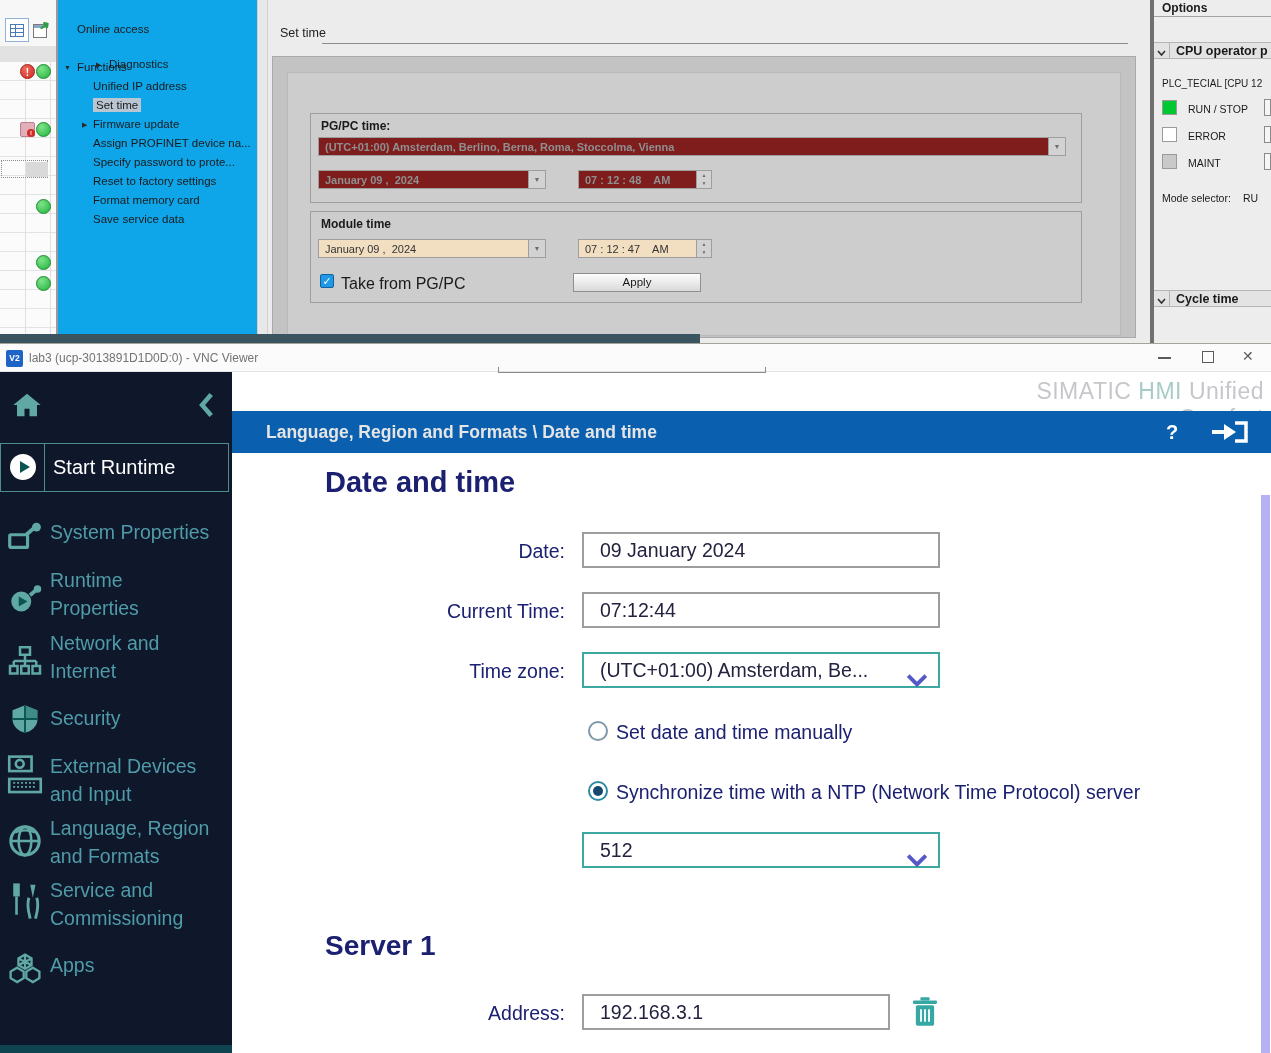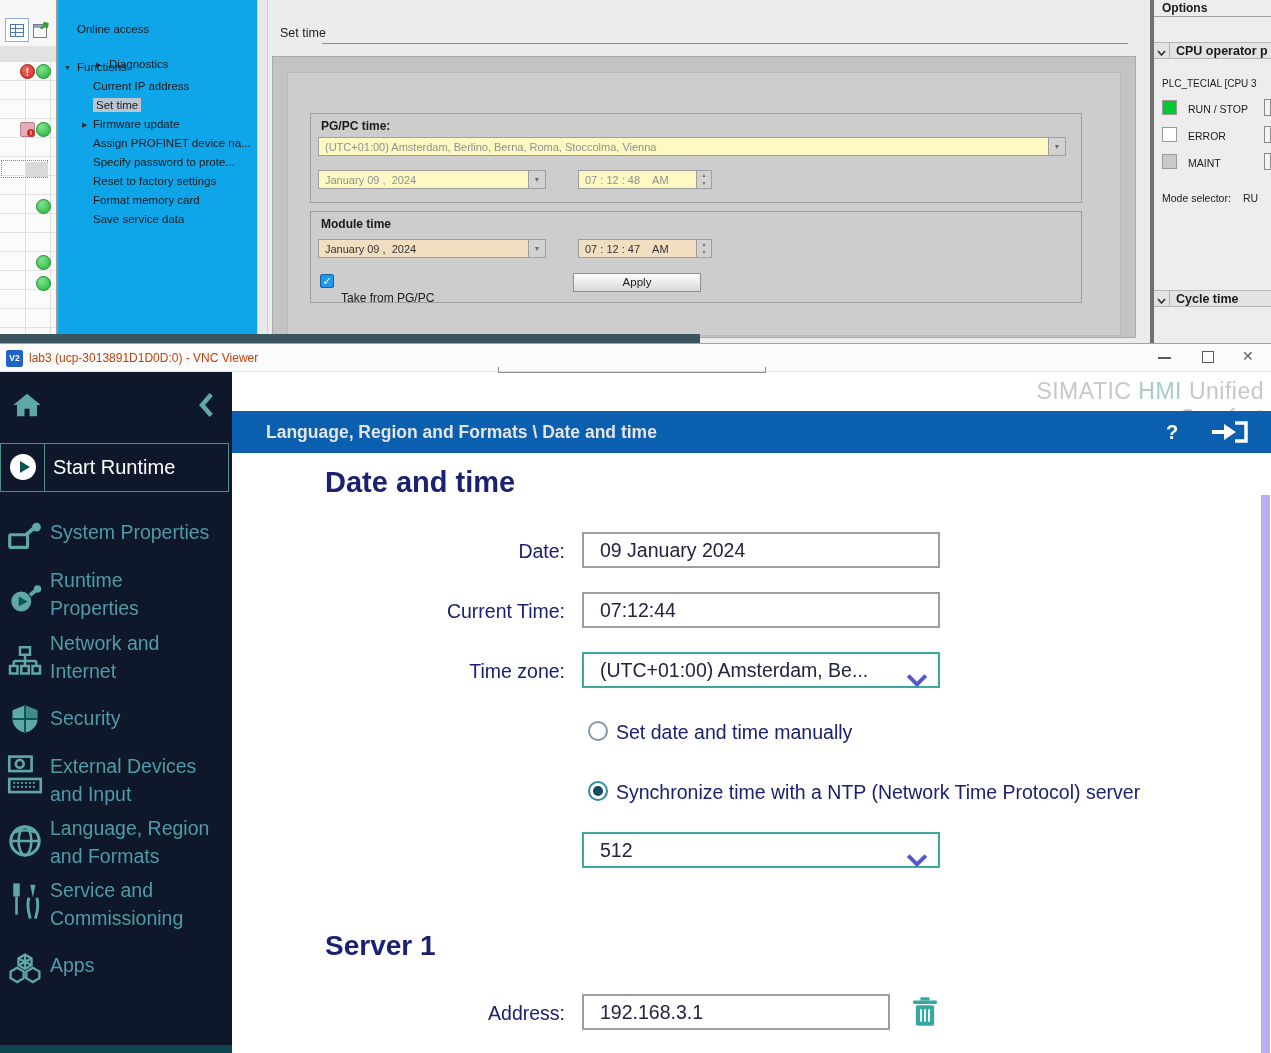--- a/index.html
+++ b/index.html
@@ -23,21 +23,21 @@
   .trow { position:absolute; left:0; width:200px; height:19px; font-size:11.5px; color:#1b1b1b; line-height:19px; }
   .trow .arr { position:absolute; font-size:7px; color:#2b2b2b; top:0; }
   .trow.lvl0 .arr { left:6px; } .trow.lvl1 .arr { left:24px; }
   .trow.lvl0 .tlabel { margin-left:19px; } .trow.lvl1 .tlabel { margin-left:35px; }
   .tlabel.sel { background:#b9c6d2; padding:1px 3px; }
   .panel-outer { background:#c3c3c3; border:1px solid #a9a9a9; }
   .panel-inner { background:#cdcdcd; border:1px solid #b9b9b9; }
   .tia-group { border:1px solid #9e9e9e; }
   .tia-group .glabel { position:absolute; left:10px; top:5px; font-size:12px; font-weight:bold; color:#1a1a1a; }
   .tia-select { border:1px solid #9e9e9e; font-size:11px; line-height:17px; }
-  .tia-select.disabled { background:#fef9c3; color:#8f8f8f; }
+  .tia-select.disabled { background:#7f1d1d; color:#8f8f8f;font-weight:bold; }
   .tia-select.tan { background:#f2dfc2; color:#333; }
   .tia-select .txt { position:absolute; left:6px; top:1px; }
   .dd-box { position:absolute; right:0; top:0; bottom:0; width:17px; background:#d2d2d2; border-left:1px solid #9e9e9e; color:#6e6e6e; font-size:7px; text-align:center; line-height:17px; }
   .spin-box { position:absolute; right:0; top:0; bottom:0; width:15px; background:#d2d2d2; border-left:1px solid #9e9e9e; color:#6e6e6e; font-size:5px; text-align:center; line-height:8px; }
   .opt-hdr { background:#e3e3e3; border-top:1px solid #b5b5b5; border-bottom:1px solid #b5b5b5; overflow:hidden; white-space:nowrap; }
   .opt-hdr .chev { position:absolute; left:0; top:0; width:16px; height:15px; border-right:1px solid #b5b5b5; text-align:center; }
   .opt-hdr .htxt { position:absolute; left:22px; top:1px; font-size:12.5px; font-weight:bold; color:#1a1a1a; }
   .led { width:15px; height:15px; border:1px solid #9a9a9a; }
   .ledlabel { font-size:10.5px; color:#1a1a1a; }
   .cutbtn { width:7px; height:17px; background:#f5f5f5; border:1px solid #8a8a8a; }
@@ -92,21 +92,21 @@
       <div class="abs" style="left:24px; top:1px; width:22px; height:15px; background:#d9d9d9;"></div>
     </div>
     <div class="abs badge green" style="left:36px; top:199px;"></div>
     <div class="abs badge green" style="left:36px; top:255px;"></div>
     <div class="abs badge green" style="left:36px; top:276px;"></div>
 
     <div class="abs" id="tia-tree">
       <div class="trow lvl0" style="top:20px;"><span class="tlabel">Online access</span></div>
       <div class="trow lvl0" style="top:55px;margin-left:32px;"><span class="arr">▶</span><span class="tlabel">Diagnostics</span></div>
       <div class="trow lvl0" style="top:58px;"><span class="arr">▼</span><span class="tlabel">Functions</span></div>
-      <div class="trow lvl1" style="top:77px;"><span class="tlabel">Current IP address</span></div>
+      <div class="trow lvl1" style="top:77px;"><span class="tlabel">Unified IP address</span></div>
       <div class="trow lvl1" style="top:96px;"><span class="tlabel sel">Set time</span></div>
       <div class="trow lvl1" style="top:115px;"><span class="arr">▶</span><span class="tlabel">Firmware update</span></div>
       <div class="trow lvl1" style="top:134px;"><span class="tlabel">Assign PROFINET device na...</span></div>
       <div class="trow lvl1" style="top:153px;"><span class="tlabel">Specify password to prote...</span></div>
       <div class="trow lvl1" style="top:172px;"><span class="tlabel">Reset to factory settings</span></div>
       <div class="trow lvl1" style="top:191px;"><span class="tlabel">Format memory card</span></div>
       <div class="trow lvl1" style="top:210px;"><span class="tlabel">Save service data</span></div>
     </div>
     <div class="abs" style="left:259px; top:0; width:9px; height:345px; background:#e8e8e8; border-right:1px solid #d0d0d0;"></div>
 
@@ -136,35 +136,35 @@
     </div>
     <div class="abs tia-select tan" style="left:318px; top:239px; width:228px; height:19px;">
       <span class="txt pre">January 09 ,  2024</span>
       <span class="dd-box">▼</span>
     </div>
     <div class="abs tia-select tan" style="left:578px; top:239px; width:134px; height:19px;">
       <span class="txt pre"><span>07 : 12 : 47</span><span style="margin-left:12px;">AM</span></span>
       <span class="spin-box">▲<br>▼</span>
     </div>
     <div class="abs" style="left:320px; top:274px; width:14px; height:14px; background:#1f98e8; border:1px solid #1262a0; border-radius:2px; color:#fff; font-size:11px; line-height:13px; text-align:center;">✓</div>
-    <div class="abs" style="left:341px; top:291px; font-size:12px; color:#1a1a1a;text-align:right;">Take from PG/PC</div>
+    <div class="abs" style="left:341px; top:275px; font-size:16px; color:#1a1a1a;text-align:right;">Take from PG/PC</div>
     <div class="abs" style="left:573px; top:273px; width:128px; height:19px; background:linear-gradient(#fdfdfd,#d9d9d9); border:1px solid #8f8f8f; text-align:center; font-size:11.5px; line-height:17px; color:#1a1a1a;">Apply</div>
 
     <div class="abs" style="left:1150px; top:0; width:4px; height:345px; background:#707070;"></div>
     <div class="abs" style="left:1154px; top:0; width:117px; height:345px; background:#ededed;"></div>
     <div class="abs" style="left:1154px; top:0; width:117px; height:17px; border-bottom:1px solid #a2a2a2;">
       <span class="abs" style="left:8px; top:1px; font-size:12px; font-weight:bold; color:#1a1a1a;">Options</span>
     </div>
     <div class="abs opt-hdr" style="left:1154px; top:42px; width:117px; height:17px;">
       <span class="chev"><svg width="9" height="7" viewBox="0 0 9 7">
             <path d="M1 1 L4.5 5 L8 1" stroke="#333" stroke-width="1.6" fill="none"></path>
           </svg></span>
       <span class="htxt">CPU operator p</span>
     </div>
-    <div class="abs" style="left:1162px; top:78px; font-size:10px; color:#1a1a1a; white-space:nowrap;">PLC_TECIAL [CPU 3</div>
+    <div class="abs" style="left:1162px; top:78px; font-size:10px; color:#1a1a1a; white-space:nowrap;">PLC_TECIAL [CPU 12</div>
 
     <div class="abs led" style="left: 1162px; top: 100px; background-color: rgb(0, 200, 50);"></div>
     <div class="abs ledlabel" style="left:1188px; top:103px;">RUN / STOP</div>
     <div class="abs cutbtn" style="left:1264px; top:99px;"></div>
 
     <div class="abs led" style="left: 1162px; top: 127px; background-color: rgb(255, 255, 255);"></div>
     <div class="abs ledlabel" style="left:1188px; top:130px;">ERROR</div>
     <div class="abs cutbtn" style="left:1264px; top:126px;"></div>
 
     <div class="abs led" style="left: 1162px; top: 154px; background-color: rgb(201, 201, 201);"></div>
@@ -179,21 +179,21 @@
             <path d="M1 1 L4.5 5 L8 1" stroke="#333" stroke-width="1.6" fill="none"></path>
           </svg></span>
       <span class="htxt">Cycle time</span>
     </div>
 
     <div class="abs" style="left:0; top:334px; width:700px; height:11px; background:#3a5560;"></div>
   </div>
 
   <div class="abs" id="vnc-bar">
     <div class="abs" style="left:6px; top:6px; width:17px; height:17px; background:#2063c6; border-radius:2px; color:#fff; font-size:8.5px; font-weight:bold; text-align:center; line-height:17px;">V2</div>
-    <div class="abs" style="left:29px; top:7px; font-size:12px; color:#c2410c;">lab3 (ucp-3013891D1D0D:0) - VNC Viewer</div>
+    <div class="abs" style="left:29px; top:7px; font-size:12px; color:#737373;">lab3 (ucp-3013891D1D0D:0) - VNC Viewer</div>
     <div class="abs" style="left:1158px; top:13px; width:13px; height:2px; background:#5a5a5a;"></div>
     <div class="abs" style="left:1202px; top:7px; width:12px; height:12px; border:1.5px solid #5a5a5a;"></div>
     <div class="abs" style="left:1242px; top:4px; font-size:14px; color:#5a5a5a;">✕</div>
   </div>
 
   <div class="abs" style="left:232px; top:372px; width:1039px; height:681px; background:#fff;"></div>
 
   <div class="abs" style="left:498px; top:367px; width:268px; height:6px; border-left:1px solid #8a8a8a; border-right:1px solid #8a8a8a; border-bottom:1px solid #8a8a8a;"></div>
 
   <div class="abs" style="left:946px; top:378px; width:318px; text-align:right; font-size:23px; letter-spacing:0.5px;">

